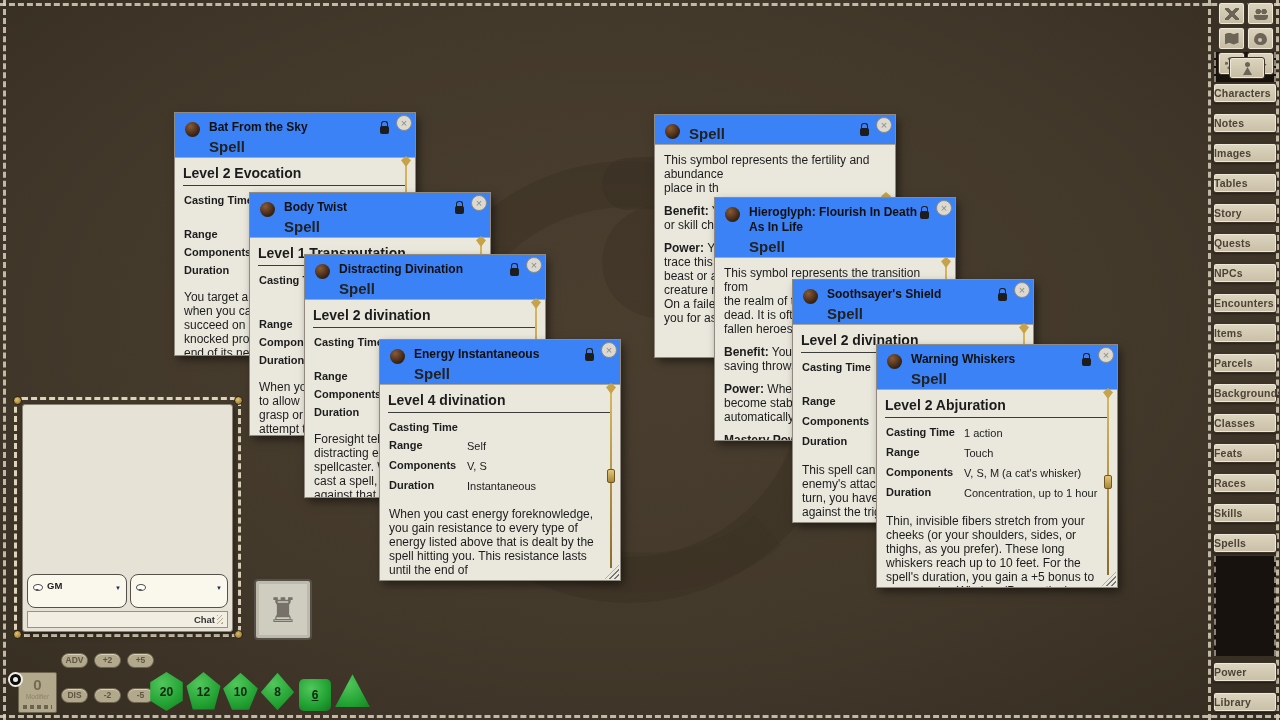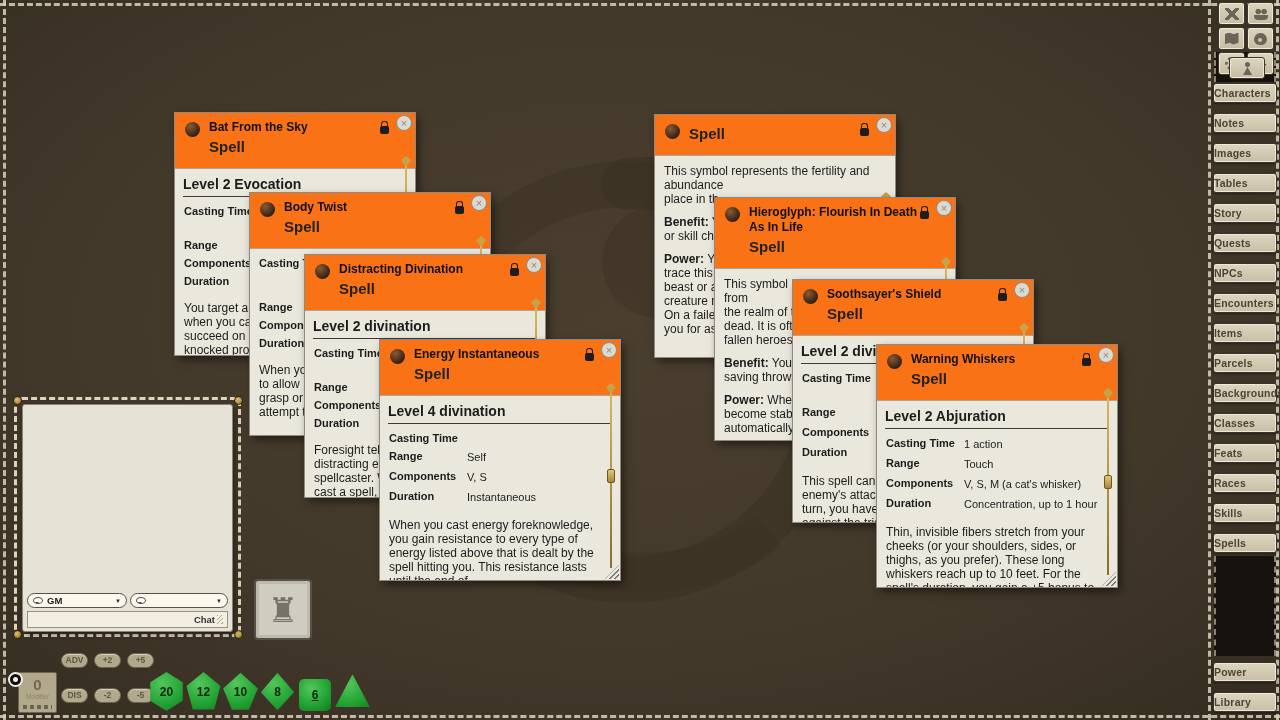--- a/index.html
+++ b/index.html
@@ -5,21 +5,21 @@
   *{box-sizing:border-box;margin:0;padding:0}
   html,body{width:1280px;height:720px;overflow:hidden}
   body{position:relative;font-family:"Liberation Sans",sans-serif;
     background:radial-gradient(ellipse at 48% 45%,#4a3e2f 0%,#43392b 55%,#352c21 100%);}
   
   .stitch-h{position:absolute;left:0;right:0;height:0;border-top:3px dashed #d9d0bc;opacity:.85}
   .stitch-v{position:absolute;top:0;bottom:0;width:0;border-left:3px dashed #d9d0bc;opacity:.85}
   
   .card{position:absolute;width:240px;background:#eae8dd;box-shadow:3px 4px 9px rgba(0,0,0,.55);
     outline:1px solid #8f8a7d;overflow:hidden;color:#1c1c1c}
-  .tbar{background:#f97316;padding:7px 30px 13px 34px;position:relative;border-bottom:1px solid #a9a69d}
+  .tbar{background:#3b82f6;padding:7px 30px 2px 34px;position:relative;border-bottom:1px solid #a9a69d}
   .ttl{font-size:12px;font-weight:bold;line-height:15px;color:#101010}
   .sub{font-size:15px;font-weight:bold;margin-top:3px;color:#222}
   .orb{position:absolute;left:10px;top:9px;width:15px;height:15px;border-radius:50%;
     background:radial-gradient(circle at 35% 30%,#8a5a36,#3a2413 65%,#1c0f07)}
   .lock{position:absolute;right:26px;top:13px;width:9px;height:8px;background:#1d1d1d;border-radius:2px}
   .lock:before{content:"";position:absolute;top:-5px;left:1px;width:5px;height:6px;
     border:1.5px solid #1d1d1d;border-bottom:none;border-radius:3px 3px 0 0}
   .close{position:absolute;right:3px;top:2px;width:16px;height:16px;border-radius:50%;
     background:#dcd9d0;border:1px solid #8c8a82;color:#8c8a82;font-size:11px;line-height:14px;text-align:center}
   .level{margin:0 8px;padding:7px 0 4px;border-bottom:1.5px solid #3c3c3c;font-size:14px;font-weight:bold}
@@ -65,21 +65,21 @@
   .ic-settings{width:13px;height:13px;border-radius:50%;border:3px dotted #6b6457}
   .ic-character:before{content:"";position:absolute;left:5px;top:0;width:5px;height:5px;border-radius:50%;background:#6b6457}
   .ic-character:after{content:"";position:absolute;left:3px;top:5px;width:9px;height:8px;background:#6b6457;
     clip-path:polygon(50% 0,100% 100%,0 100%)}
   
   .chat-frame{position:absolute;left:14px;top:397px;width:227px;height:240px;border:3px dashed #ded3bb;border-radius:8px}
   .grommet{position:absolute;width:9px;height:9px;border-radius:50%;background:radial-gradient(circle at 40% 35%,#e3c06a,#8a6c2c);border:1px solid #2c2213}
   .chat-panel{position:absolute;left:22px;top:404px;width:211px;height:228px;background:#e6e3d6;
     border:1px solid #8a8274;border-radius:3px;box-shadow:2px 3px 6px rgba(0,0,0,.4)}
   .dd{position:absolute;height:15px;background:#faf7ec;border:1px solid #55504a;border-radius:8px;
-    display:flex;align-items:center;padding:2px 5px;font-size:9.5px;font-weight:bold;color:#222}
+    display:flex;align-items:flex-end;padding:16px 5px;font-size:9.5px;font-weight:bold;color:#222}
   .dd .arrow{margin-left:auto;font-size:6px;color:#1d2b4e}
   .bubble{width:10px;height:7px;border:1px solid #55504a;border-radius:50%;background:#fff;margin-right:4px;position:relative}
   .bubble:after{content:"";position:absolute;left:1px;bottom:-3px;border:2px solid transparent;border-top-color:#55504a}
   .chat-entry{position:absolute;left:4px;bottom:3px;right:4px;height:17px;background:#f2efe2;
     border:1px solid #999184;display:flex;align-items:center;justify-content:flex-end;padding:0 4px;
     font-size:9.5px;font-weight:bold;color:#333}
   .chat-entry .grip{width:6px;height:9px;margin-left:2px;background:repeating-linear-gradient(135deg,#b3a98e 0 1px,transparent 1px 3px)}
   
   .tower-btn{position:absolute;left:254px;top:579px;width:58px;height:61px;background:#cfccc0;
     border:2px solid #55504a;border-radius:4px;box-shadow:inset 0 0 0 3px #bdb9ab;display:flex;
@@ -272,20 +272,21 @@
     </div>
   </div>
 <div class="card" id="card-1" style="left:250px;top:193px;height:242px;z-index:12">
     <div class="tbar">
       <span class="orb"></span>
       <div class="ttl">Body Twist</div>
       <div class="sub">Spell</div>
       <span class="lock"></span>
       <span class="close">×</span>
     </div>
+    <div class="level">Level 1 Transmutation</div>
     <div class="stats">
       <div class="stat">
         <b>Casting Time</b>
         <span></span>
       </div>
       <div class="stat">
         <b>Range</b>
         <span></span>
       </div>
       <div class="stat">

